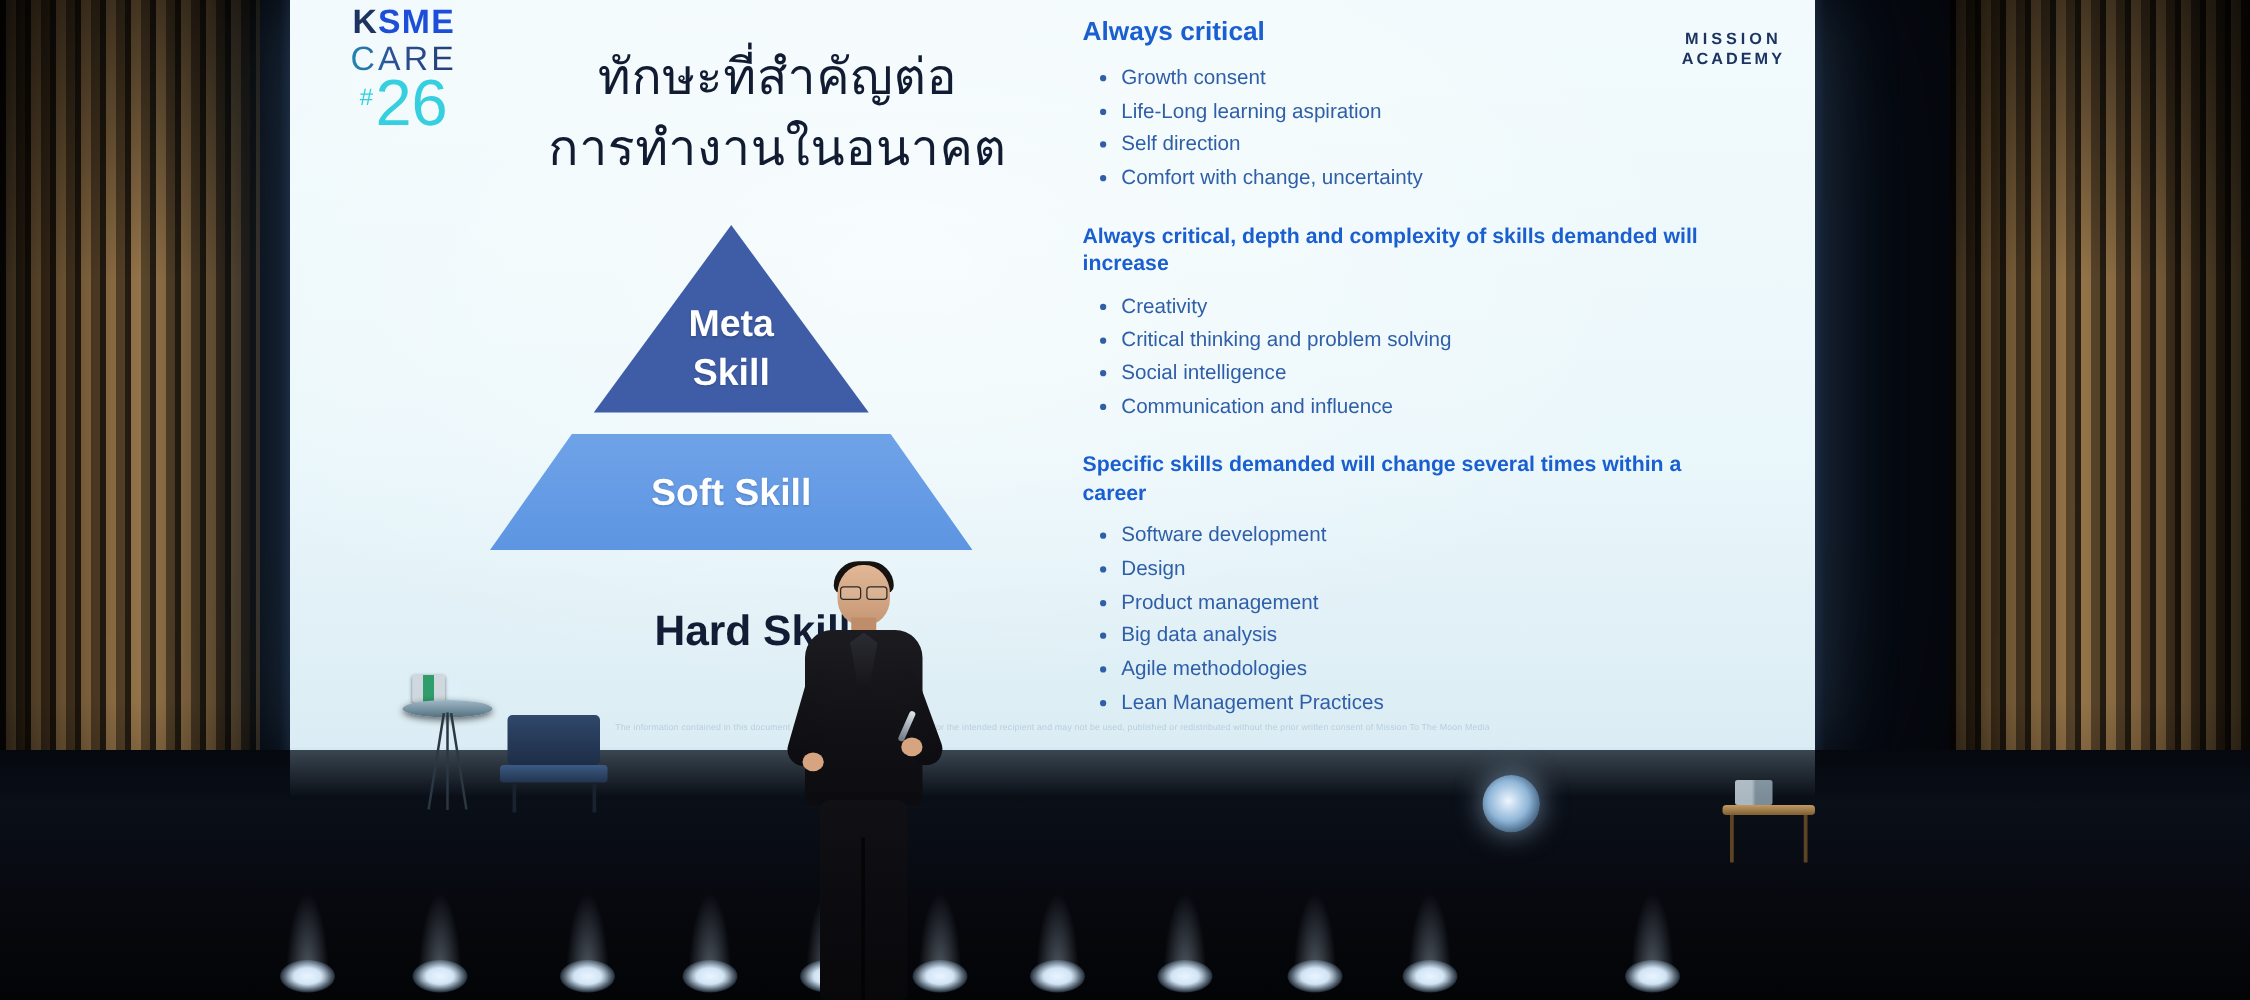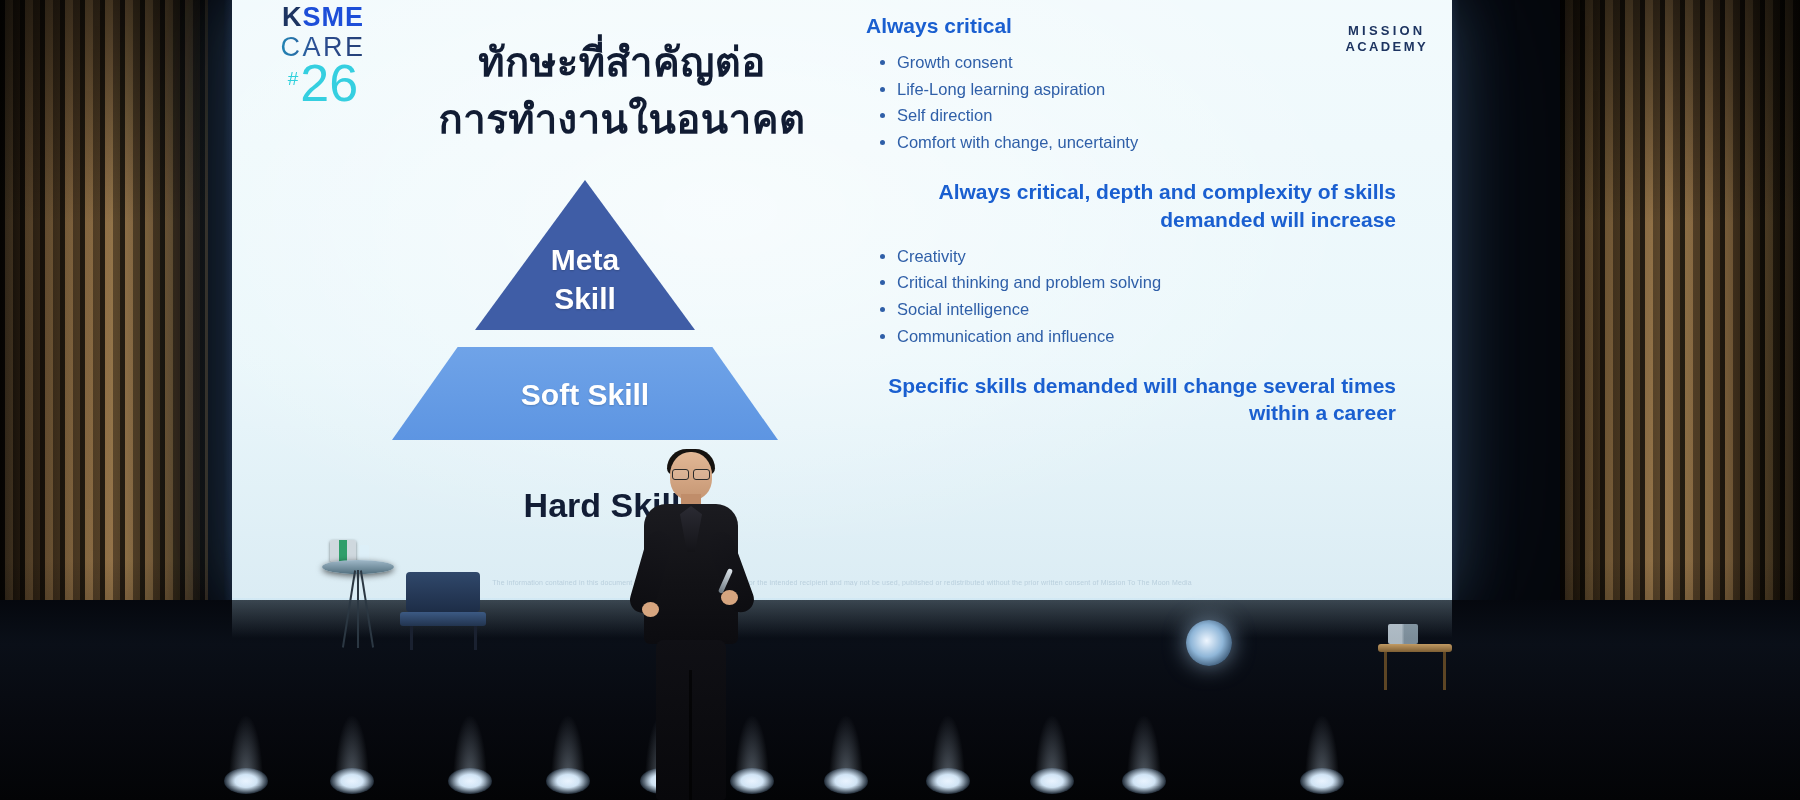--- a/index.html
+++ b/index.html
@@ -44,42 +44,42 @@
     -webkit-background-clip:text;background-clip:text;color:transparent;}
   .logo-row3{margin-top:-2px;display:flex;align-items:flex-start;justify-content:center;}
   .hash{color:#2fd0dc;font-size:19px;font-weight:400;margin-top:10px;margin-right:2px;}
   .num26{color:#35cfe0;font-size:52px;font-weight:300;line-height:.95;}
 
   .logo-mission{position:absolute;right:24px;top:23px;text-align:center;line-height:1.25;color:#1d3461;}
   .m1{font-size:13px;font-weight:600;letter-spacing:3.2px;}
   .m2{font-size:13px;font-weight:700;letter-spacing:2.4px;}
 
   .thai-title{position:absolute;left:180px;top:34px;width:420px;text-align:center;
-    color:#111c33;font-weight:700;font-size:40px;line-height:1.42;letter-spacing:.5px;}
+    color:#111c33;font-weight:400;font-size:40px;line-height:1.42;letter-spacing:.5px;}
 
   
   .pyramid{position:absolute;left:160px;top:180px;width:440px;height:300px;}
   .tier-meta{position:absolute;left:83px;top:0;width:0;height:0;
     border-left:110px solid transparent;border-right:110px solid transparent;
     border-bottom:150px solid #3f5da6;}
   .tier-meta-lbl{position:absolute;left:83px;top:60px;width:220px;text-align:center;
     color:#fff;font-weight:800;font-size:30px;line-height:1.3;text-shadow:0 1px 2px rgba(0,0,0,.18);}
   .tier-soft{position:absolute;left:0;top:167px;width:386px;height:93px;
     background:linear-gradient(180deg,#6fa3e8,#5d95e2);
     clip-path:polygon(17% 0%, 83% 0%, 100% 100%, 0% 100%);}
   .tier-soft-lbl{position:absolute;left:0;top:198px;width:386px;text-align:center;
     color:#fff;font-weight:800;font-size:30px;text-shadow:0 1px 2px rgba(0,0,0,.18);}
   .tier-hard-lbl{position:absolute;left:0;top:306px;width:420px;text-align:center;
     color:#121d35;font-weight:800;font-size:34px;}
 
   
   .col{position:absolute;left:634px;top:12px;width:530px;}
   .sec{margin-bottom:4px;}
   .sec-h{color:#1a5fd0;font-weight:800;font-size:21px;line-height:1.33;margin:0 0 9px 0;}
-  .sec-h.small{font-size:21px;text-align:right;}
+  .sec-h.small{font-size:17px;}
   ul.bl{list-style:none;margin:0 0 22px 0;padding:0 0 0 14px;}
   ul.bl li{position:relative;color:#2f5fa8;font-size:16.5px;line-height:1.62;padding-left:17px;}
   ul.bl li:before{content:"";position:absolute;left:0;top:11px;width:5px;height:5px;border-radius:50%;background:#2f5fa8;}
 
   .disclaimer{position:absolute;left:22px;right:22px;bottom:14px;text-align:center;
     color:#b9cfdd;font-size:7px;letter-spacing:.15px;white-space:nowrap;overflow:hidden;}
 
   
   .floor{position:absolute;left:0;right:0;top:600px;height:200px;
     background:linear-gradient(180deg,#05080e 0%,#0a0f18 22%,#07090f 60%,#030406 100%);}
@@ -222,20 +222,28 @@
           <ul class="bl">
             <li>Creativity</li>
             <li>Critical thinking and problem solving</li>
             <li>Social intelligence</li>
             <li>Communication and influence</li>
           </ul>
         </div>
 
         <div class="sec">
           <p class="sec-h small">Specific skills demanded will change several times within a career</p>
+          <ul class="bl">
+            <li>Software development</li>
+            <li>Design</li>
+            <li>Product management</li>
+            <li>Big data analysis</li>
+            <li>Agile methodologies</li>
+            <li>Lean Management Practices</li>
+          </ul>
         </div>
 
       </div>
 
       <div class="disclaimer">The information contained in this document is confidential, privileged and only for the intended recipient and may not be used, published or redistributed without the prior written consent of Mission To The Moon Media</div>
     </div>
   </div>
 
   <div class="floor"></div>
   <div class="floor-glow"></div>

